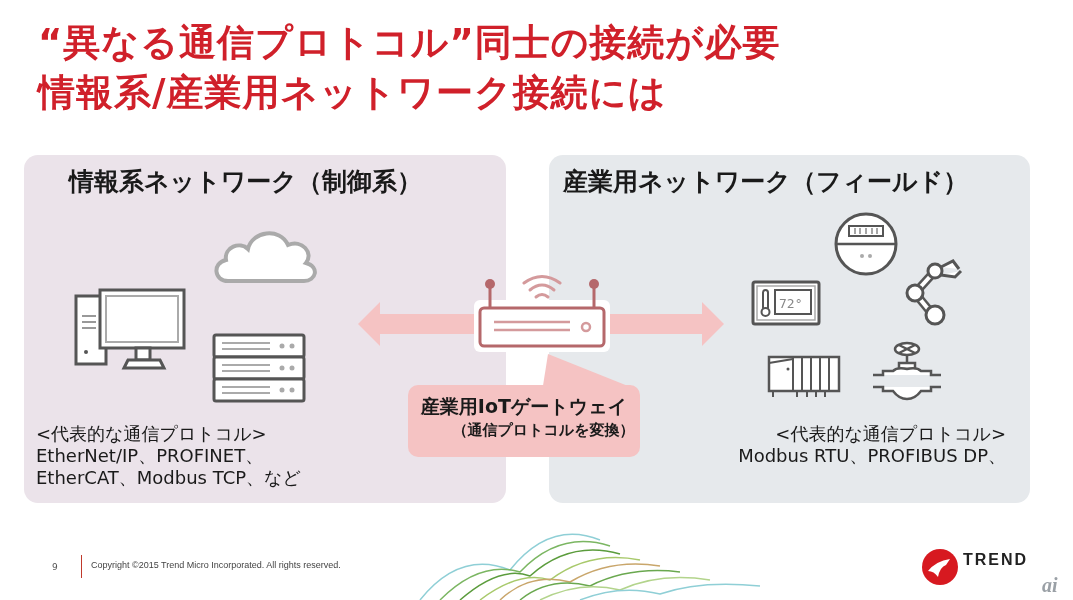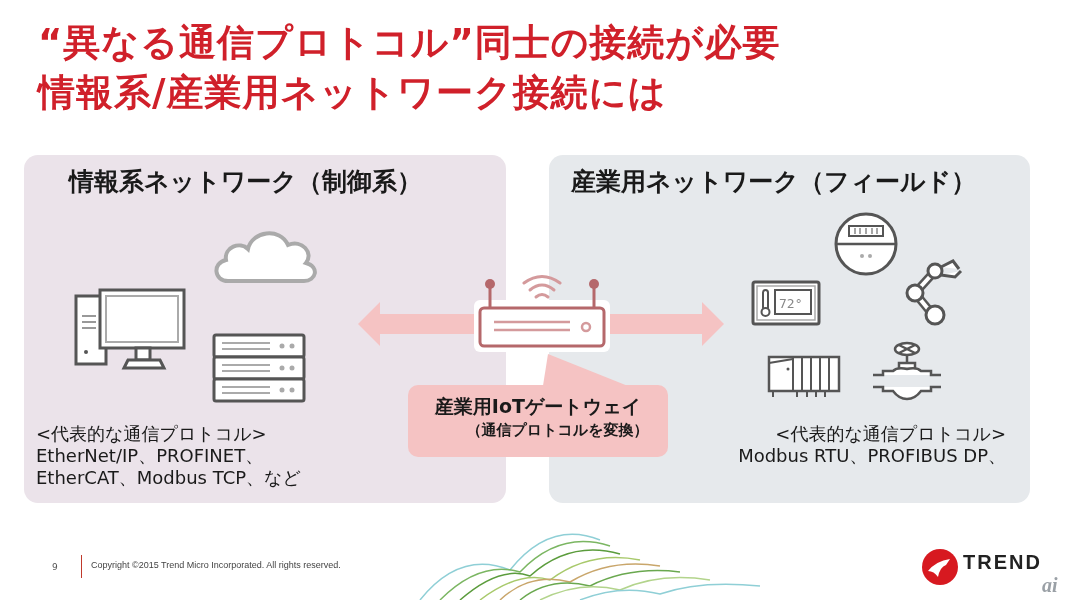--- a/index.html
+++ b/index.html
@@ -9,41 +9,41 @@
   .title { position: absolute; left: 38px; top: 18px; color: #d0202a; font-weight: bold;
            font-size: 37px; line-height: 50px; letter-spacing: 1px; font-family: "DejaVu Sans", sans-serif; }
 
   .panel { position: absolute; top: 155px; height: 348px; border-radius: 14px; }
   .panel-left { left: 24px; width: 482px; background: #ebe3ea; }
   .panel-right { left: 549px; width: 481px; background: #e6e9ec; }
 
   .panel-heading { position: absolute; top: 10px; font-size: 25px; font-weight: bold; color: #1a1a1a;
                    white-space: nowrap; }
   .panel-left .panel-heading { left: 45px; }
-  .panel-right .panel-heading { left: 22px; }
+  .panel-right .panel-heading { left: 14px; }
 
   .protocols { position: absolute; font-size: 18px; line-height: 22px; color: #1a1a1a;
                font-family: "DejaVu Sans", sans-serif; }
   .panel-left .protocols { left: 12px; top: 268px; text-align: left; }
   .panel-right .protocols { right: 24px; top: 268px; text-align: right; }
 
   .icon { position: absolute; }
 
-  .callout { position: absolute; left: 408px; top: 385px; width: 260px; height: 72px;
+  .callout { position: absolute; left: 408px; top: 385px; width: 232px; height: 72px;
              background: #f5c3c3; border-radius: 10px; text-align: center; padding-top: 8px; }
   .callout-main { font-size: 19px; font-weight: bold; color: #1a1a1a; line-height: 26px; }
   .callout-sub { font-size: 15px; font-weight: bold; color: #1a1a1a; line-height: 22px; padding-left: 39px; }
 
   .footer-num { position: absolute; left: 52px; top: 562px; font-size: 9px; color: #555; }
   .footer-bar { position: absolute; left: 81px; top: 555px; width: 1px; height: 23px; background: #c0392b; }
   .footer-copy { position: absolute; left: 91px; top: 560px; font-size: 9px; color: #444;
                  font-family: "Liberation Sans", sans-serif; }
 
   .logo { position: absolute; left: 920px; top: 547px; }
-  .logo-trend { position: absolute; left: 963px; top: 551px; font-size: 20px; font-weight: bold;
+  .logo-trend { position: absolute; left: 963px; top: 551px; font-size: 16px; font-weight: bold;
                 letter-spacing: 2px; color: #222; font-family: "Liberation Sans", sans-serif; }
   .logo-micro { position: absolute; left: 965px; top: 571px; font-size: 10px; font-weight: bold;
                 letter-spacing: 7px; color: #222; font-family: "Liberation Sans", sans-serif; margin-top: 30px; }
   .watermark { position: absolute; left: 1042px; top: 574px; font-size: 20px; font-style: italic;
                font-weight: bold; color: #9aa0a6; font-family: "Liberation Serif", serif; }
 </style>
 </head>
 <body>
 
 <div class="title">

